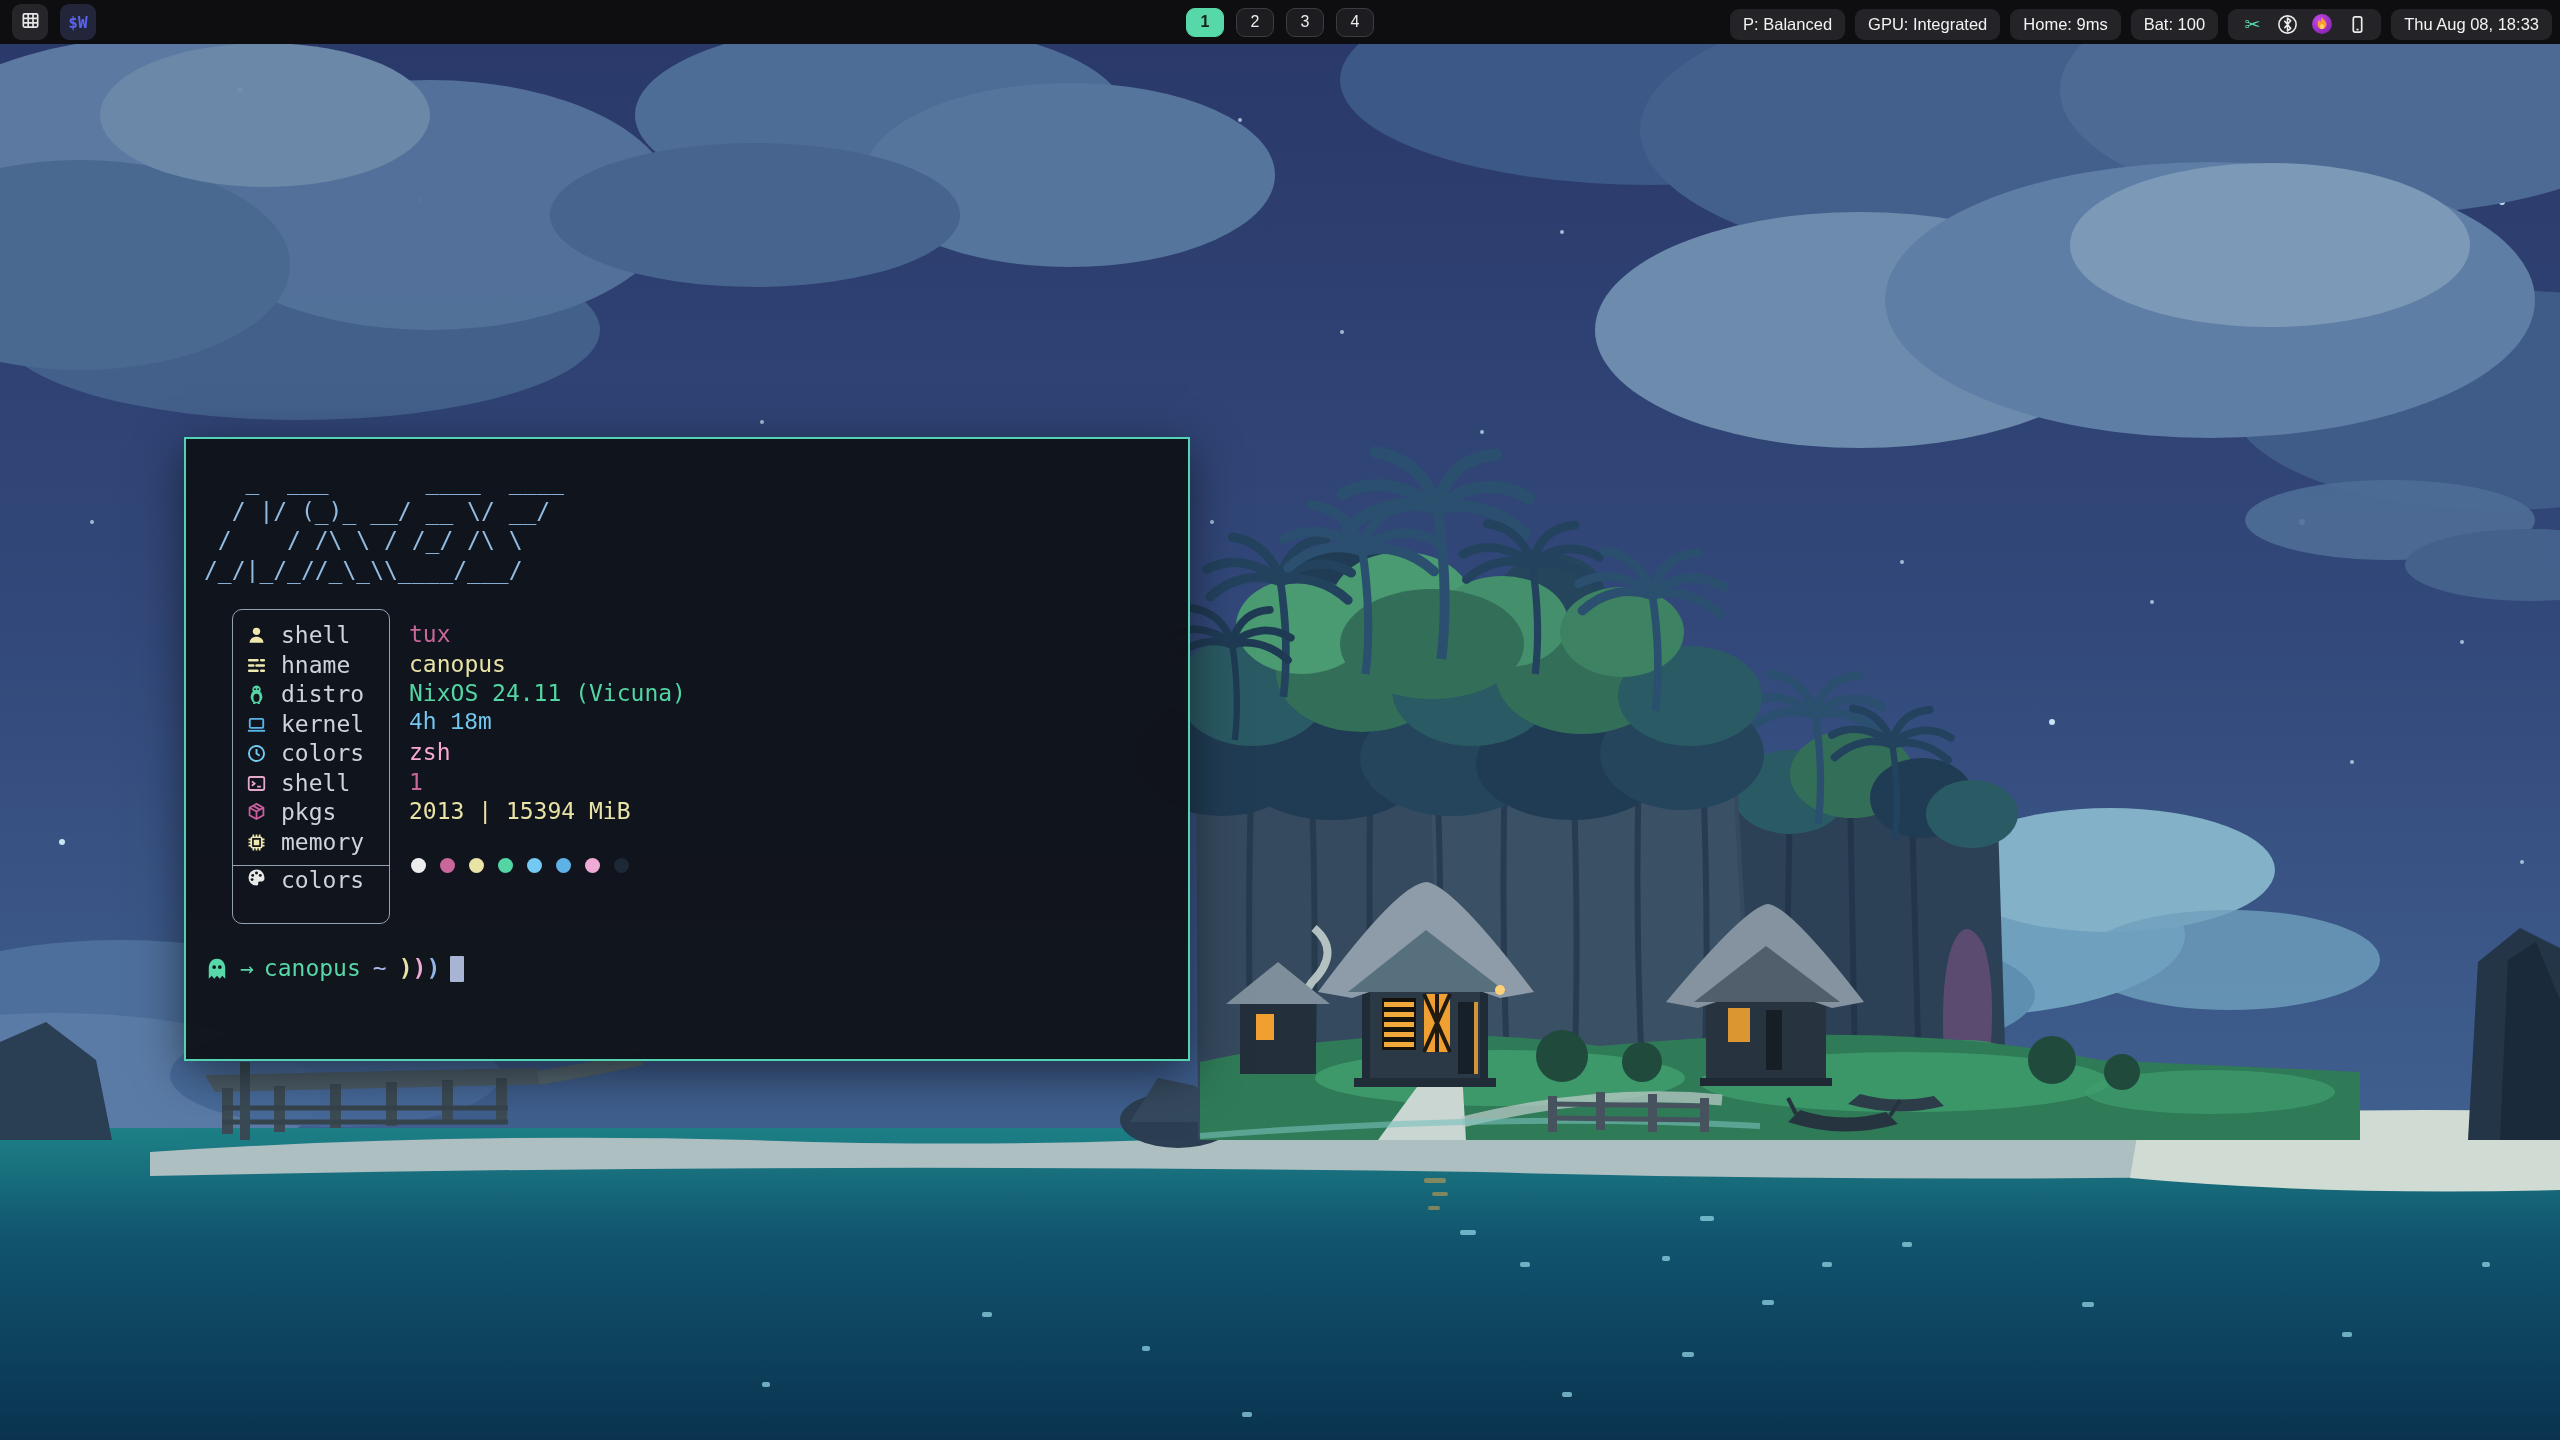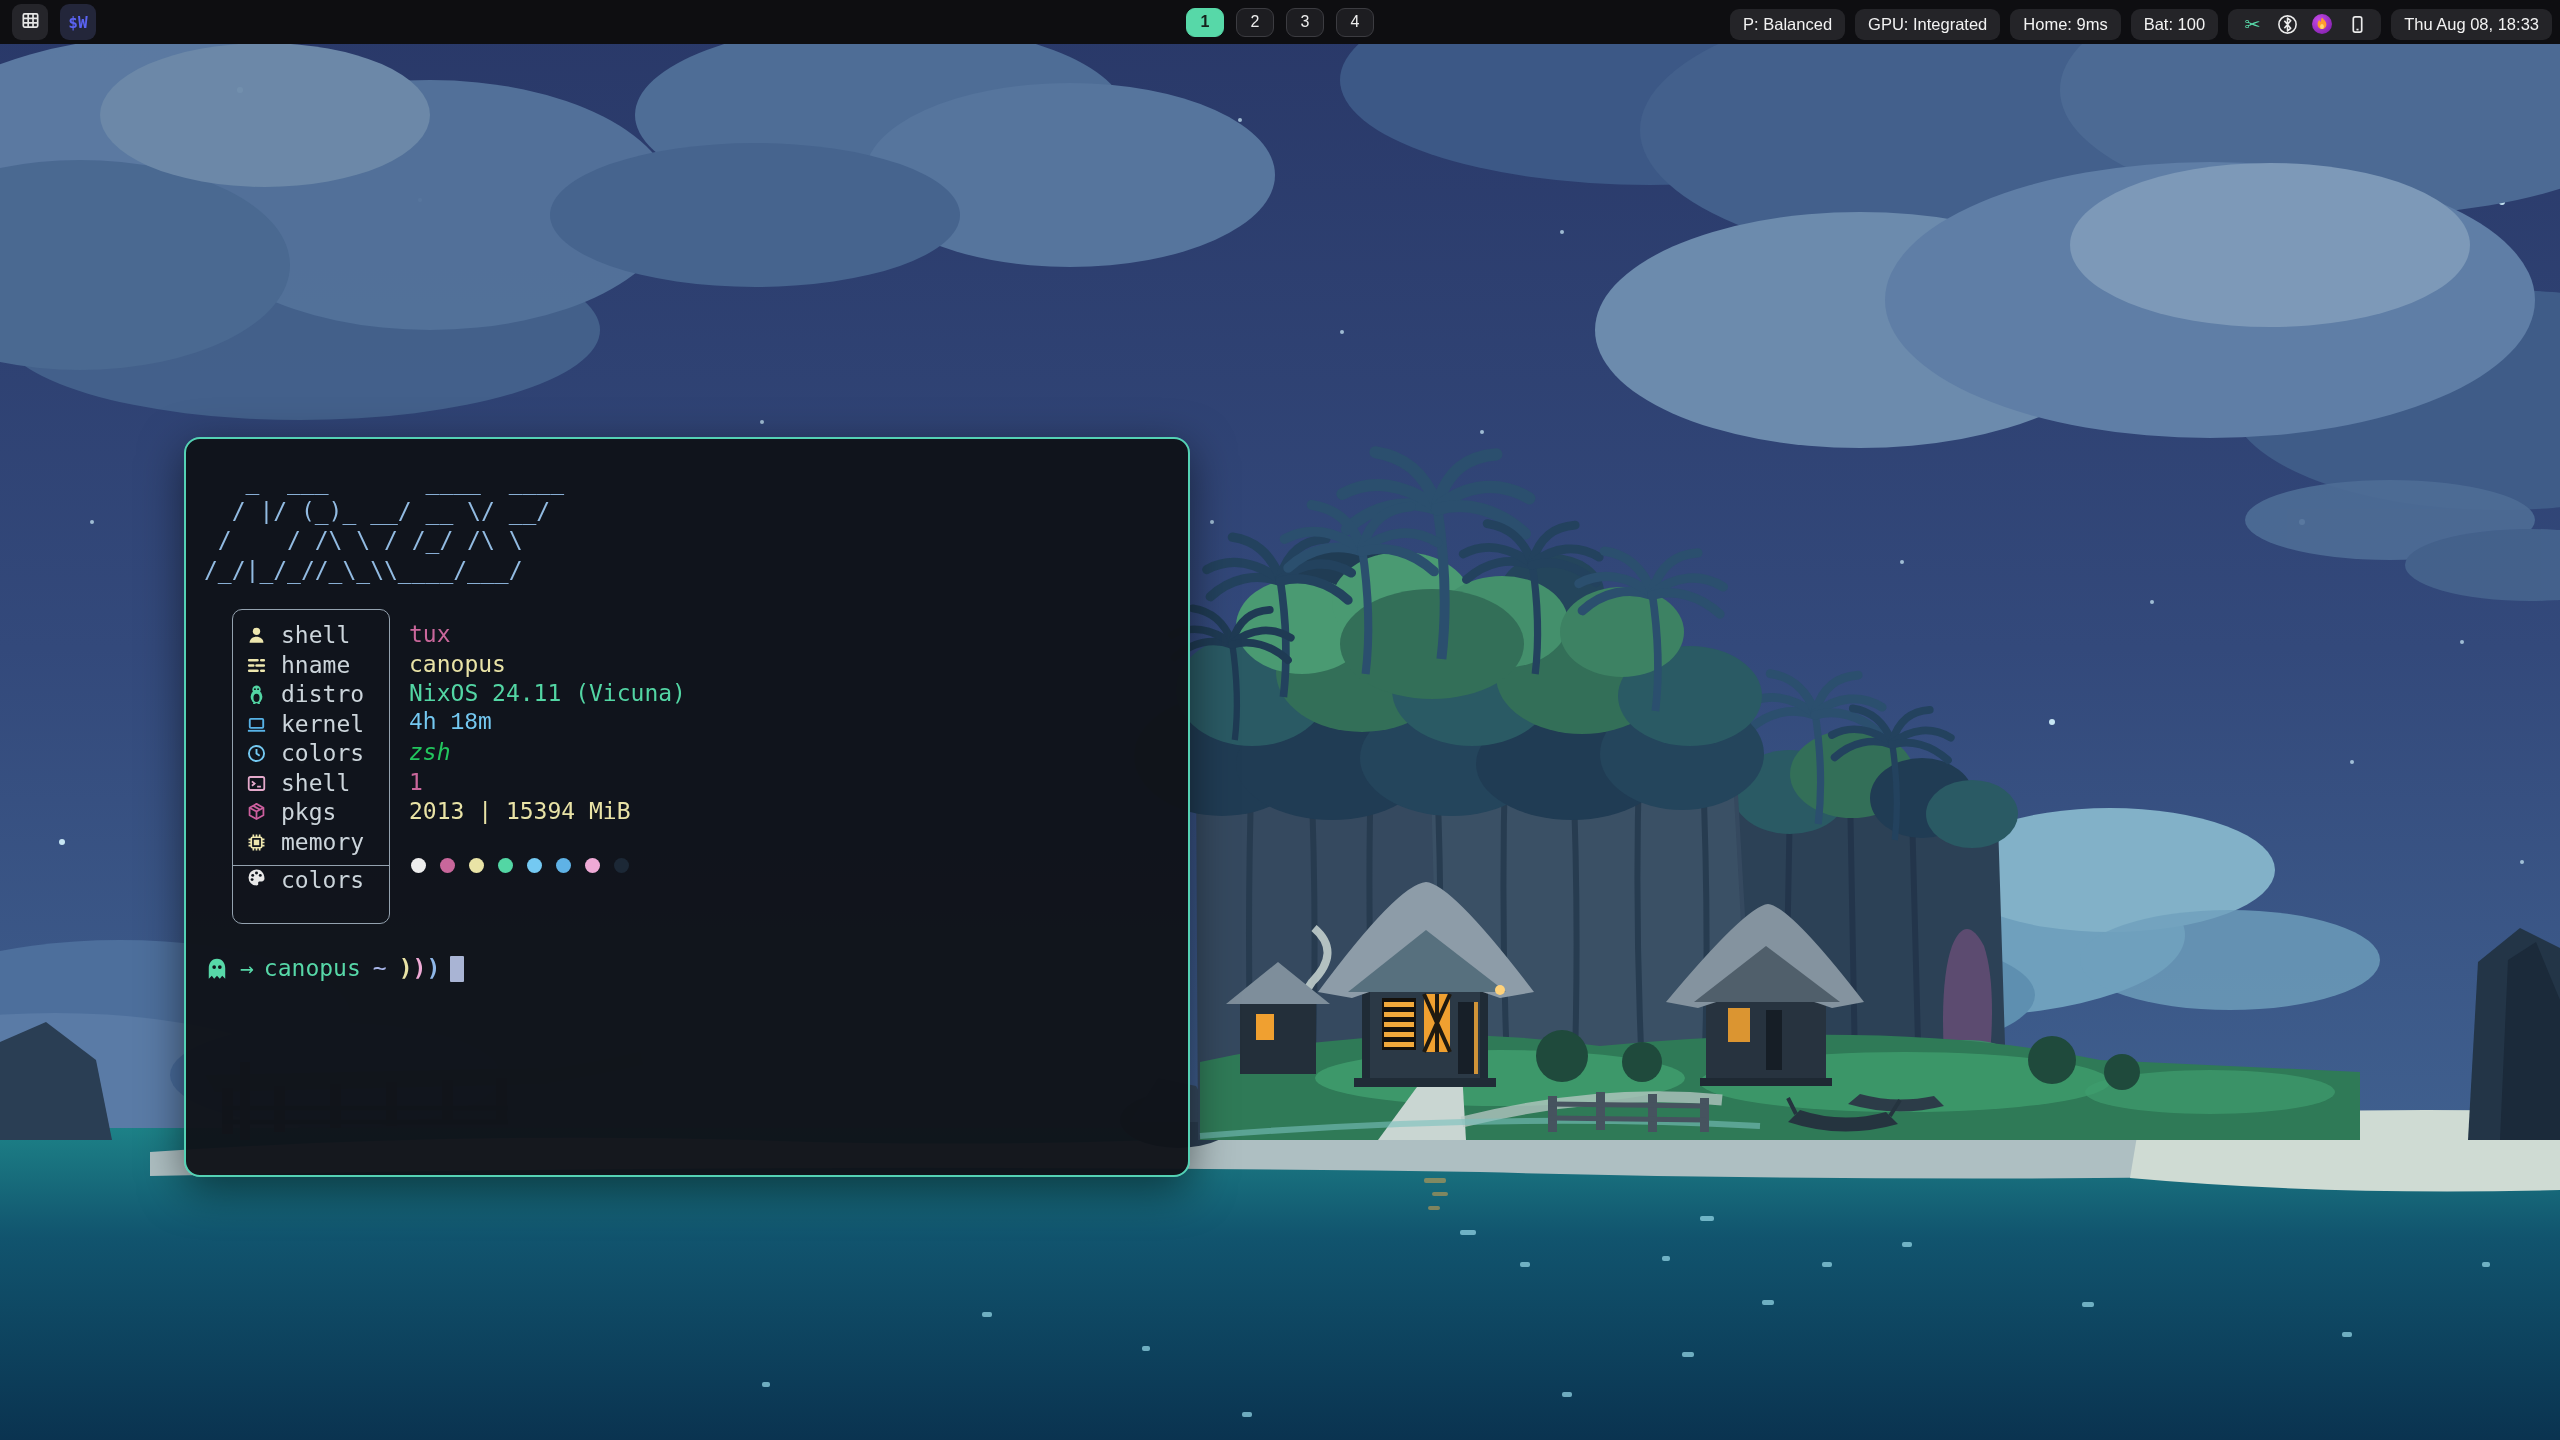--- a/index.html
+++ b/index.html
@@ -20,22 +20,22 @@
       color:#ececec;font-size:16px;display:flex;align-items:center;justify-content:center;cursor:pointer;}
   .ws.active{background:#57d8a8;border-color:#57d8a8;color:#16211c;font-weight:bold;}
   .bar-right{position:absolute;right:8px;top:0;height:48px;display:flex;align-items:center;gap:10px;}
   .pill{height:31px;border-radius:9px;background:#242428;color:#f2f2f2;font-size:16.5px;font-weight:500;
         display:flex;align-items:center;padding:0 13px;white-space:nowrap;cursor:default;}
   .tray{gap:13px;}
   .tray .ticon{display:flex;align-items:center;justify-content:center;width:22px;height:22px;}
   .scissors{color:#58d8a8;font-size:19px;line-height:1;font-family:"DejaVu Sans",sans-serif;}
 
   
-  .terminal{position:absolute;left:184px;top:437px;width:1006px;height:740px;box-sizing:border-box;
-            background:rgba(16,19,25,0.97);border:2px solid #54d2b4;border-radius:16px;
+  .terminal{position:absolute;left:184px;top:437px;width:1006px;height:624px;box-sizing:border-box;
+            background:rgba(16,19,25,0.97);border:2px solid #54d2b4;border-radius:0;
             box-shadow:0 12px 44px rgba(0,0,0,.5);z-index:4;
             font-family:"DejaVu Sans Mono",monospace;font-size:23px;line-height:29.5px;
             padding:28px 20px 12px 18px;color:#ccd5db;}
   .ascii{margin:0;font-family:inherit;font-size:23px;line-height:29.5px;color:#92bbe2;white-space:pre;}
   .fetch{display:flex;margin-top:24px;margin-left:28px;}
   .fetch-box{width:158px;box-sizing:border-box;border:1.5px solid #94a2af;border-radius:10px;flex:none;}
   .fetch-rows{padding:11px 0 8px 0;}
   .frow{height:29.5px;display:flex;align-items:center;padding-left:11px;}
   .ficon{width:24px;height:22px;display:flex;align-items:center;justify-content:center;flex:none;}
   .flabel{margin-left:13px;color:#ccd5db;}
@@ -507,21 +507,21 @@
           </span>
           <span class="flabel">colors</span>
         </div>
       </div>
       <div class="fetch-vals">
         <div class="fetch-vrows" id="fetchVals">
             <div class="fval" style="color: rgb(201, 103, 155);">tux</div>
             <div class="fval" style="color: rgb(233, 227, 166);">canopus</div>
             <div class="fval" style="color: rgb(83, 214, 164);">NixOS 24.11 (Vicuna)</div>
             <div class="fval" style="color: rgb(116, 201, 242); font-family: Liberation Mono, monospace;">4h 18m</div>
-            <div class="fval" style="color: #22c55e; font-style: italic;">zsh</div>
+            <div class="fval" style="color: #f9a8d4;">zsh</div>
             <div class="fval" style="color: rgb(201, 103, 155);">1</div>
             <div class="fval" style="color: rgb(233, 227, 166);">2013 | 15394 MiB</div>
           </div>
         <div class="dots" id="colorDots">
             <span class="dot" style="background: rgb(237, 237, 237);"></span>
             <span class="dot" style="background: rgb(201, 103, 155);"></span>
             <span class="dot" style="background: rgb(233, 227, 166);"></span>
             <span class="dot" style="background: rgb(83, 214, 164);"></span>
             <span class="dot" style="background: rgb(116, 201, 242);"></span>
             <span class="dot" style="background: rgb(95, 178, 230);"></span>

